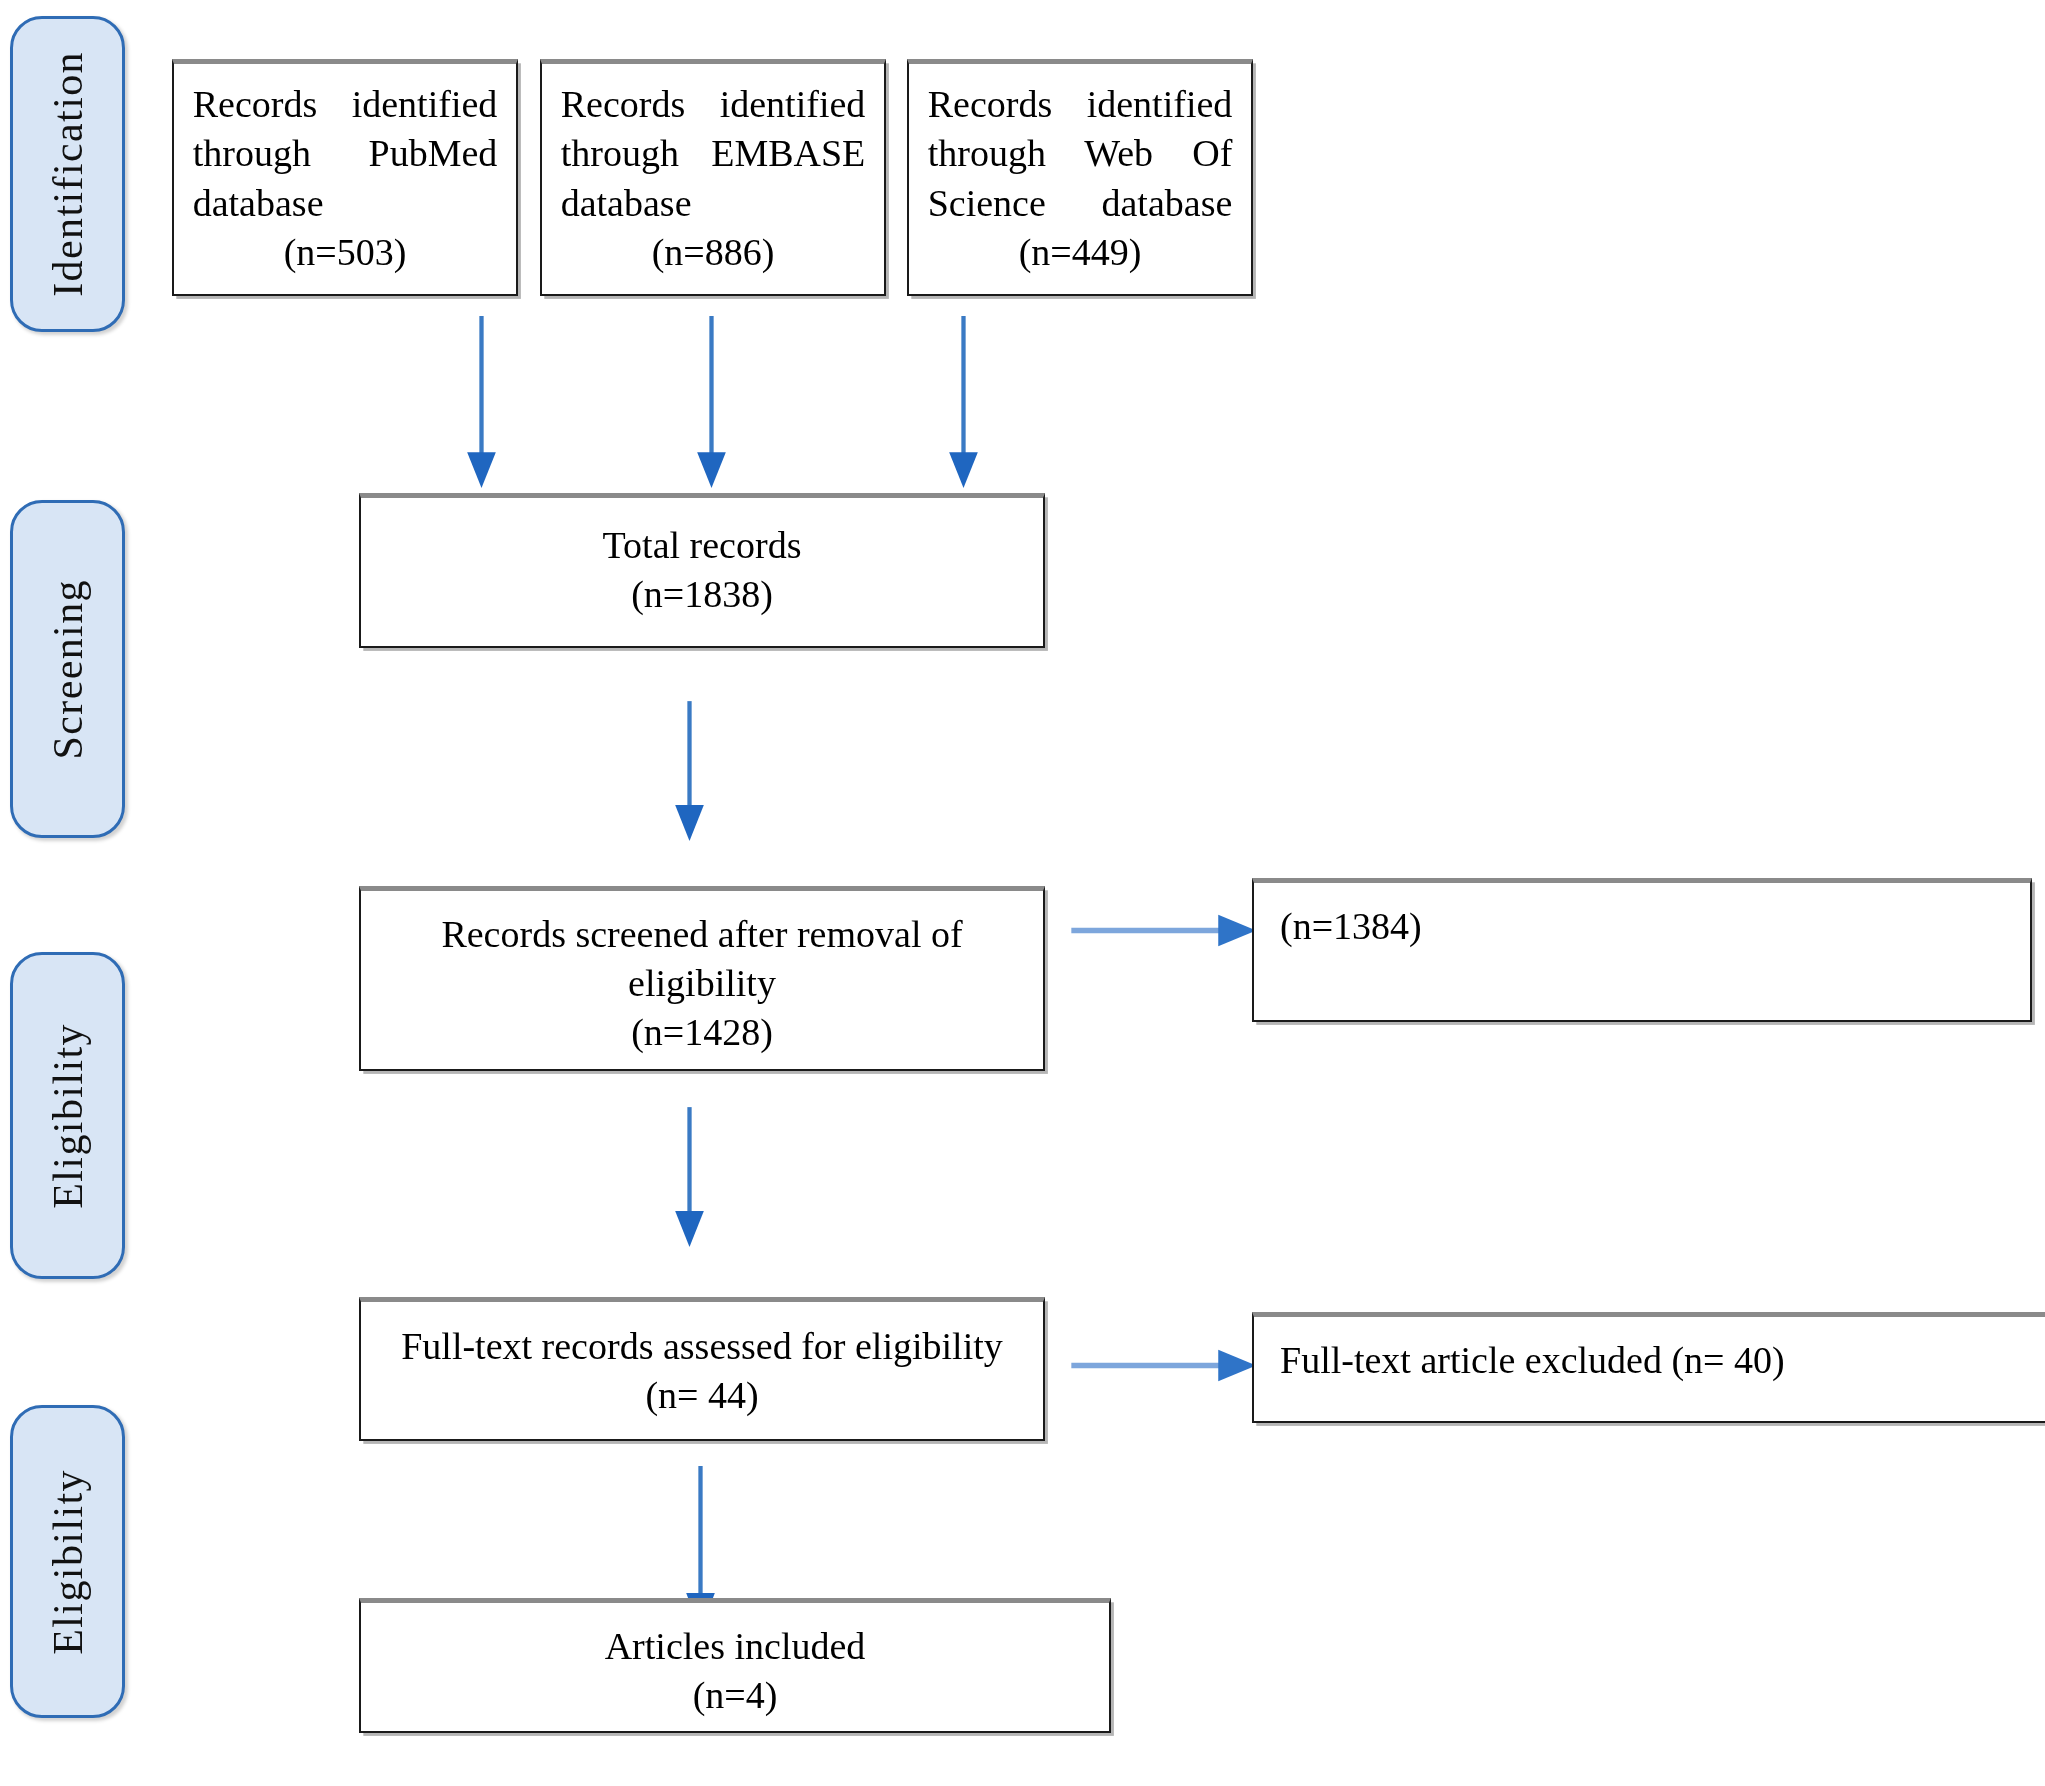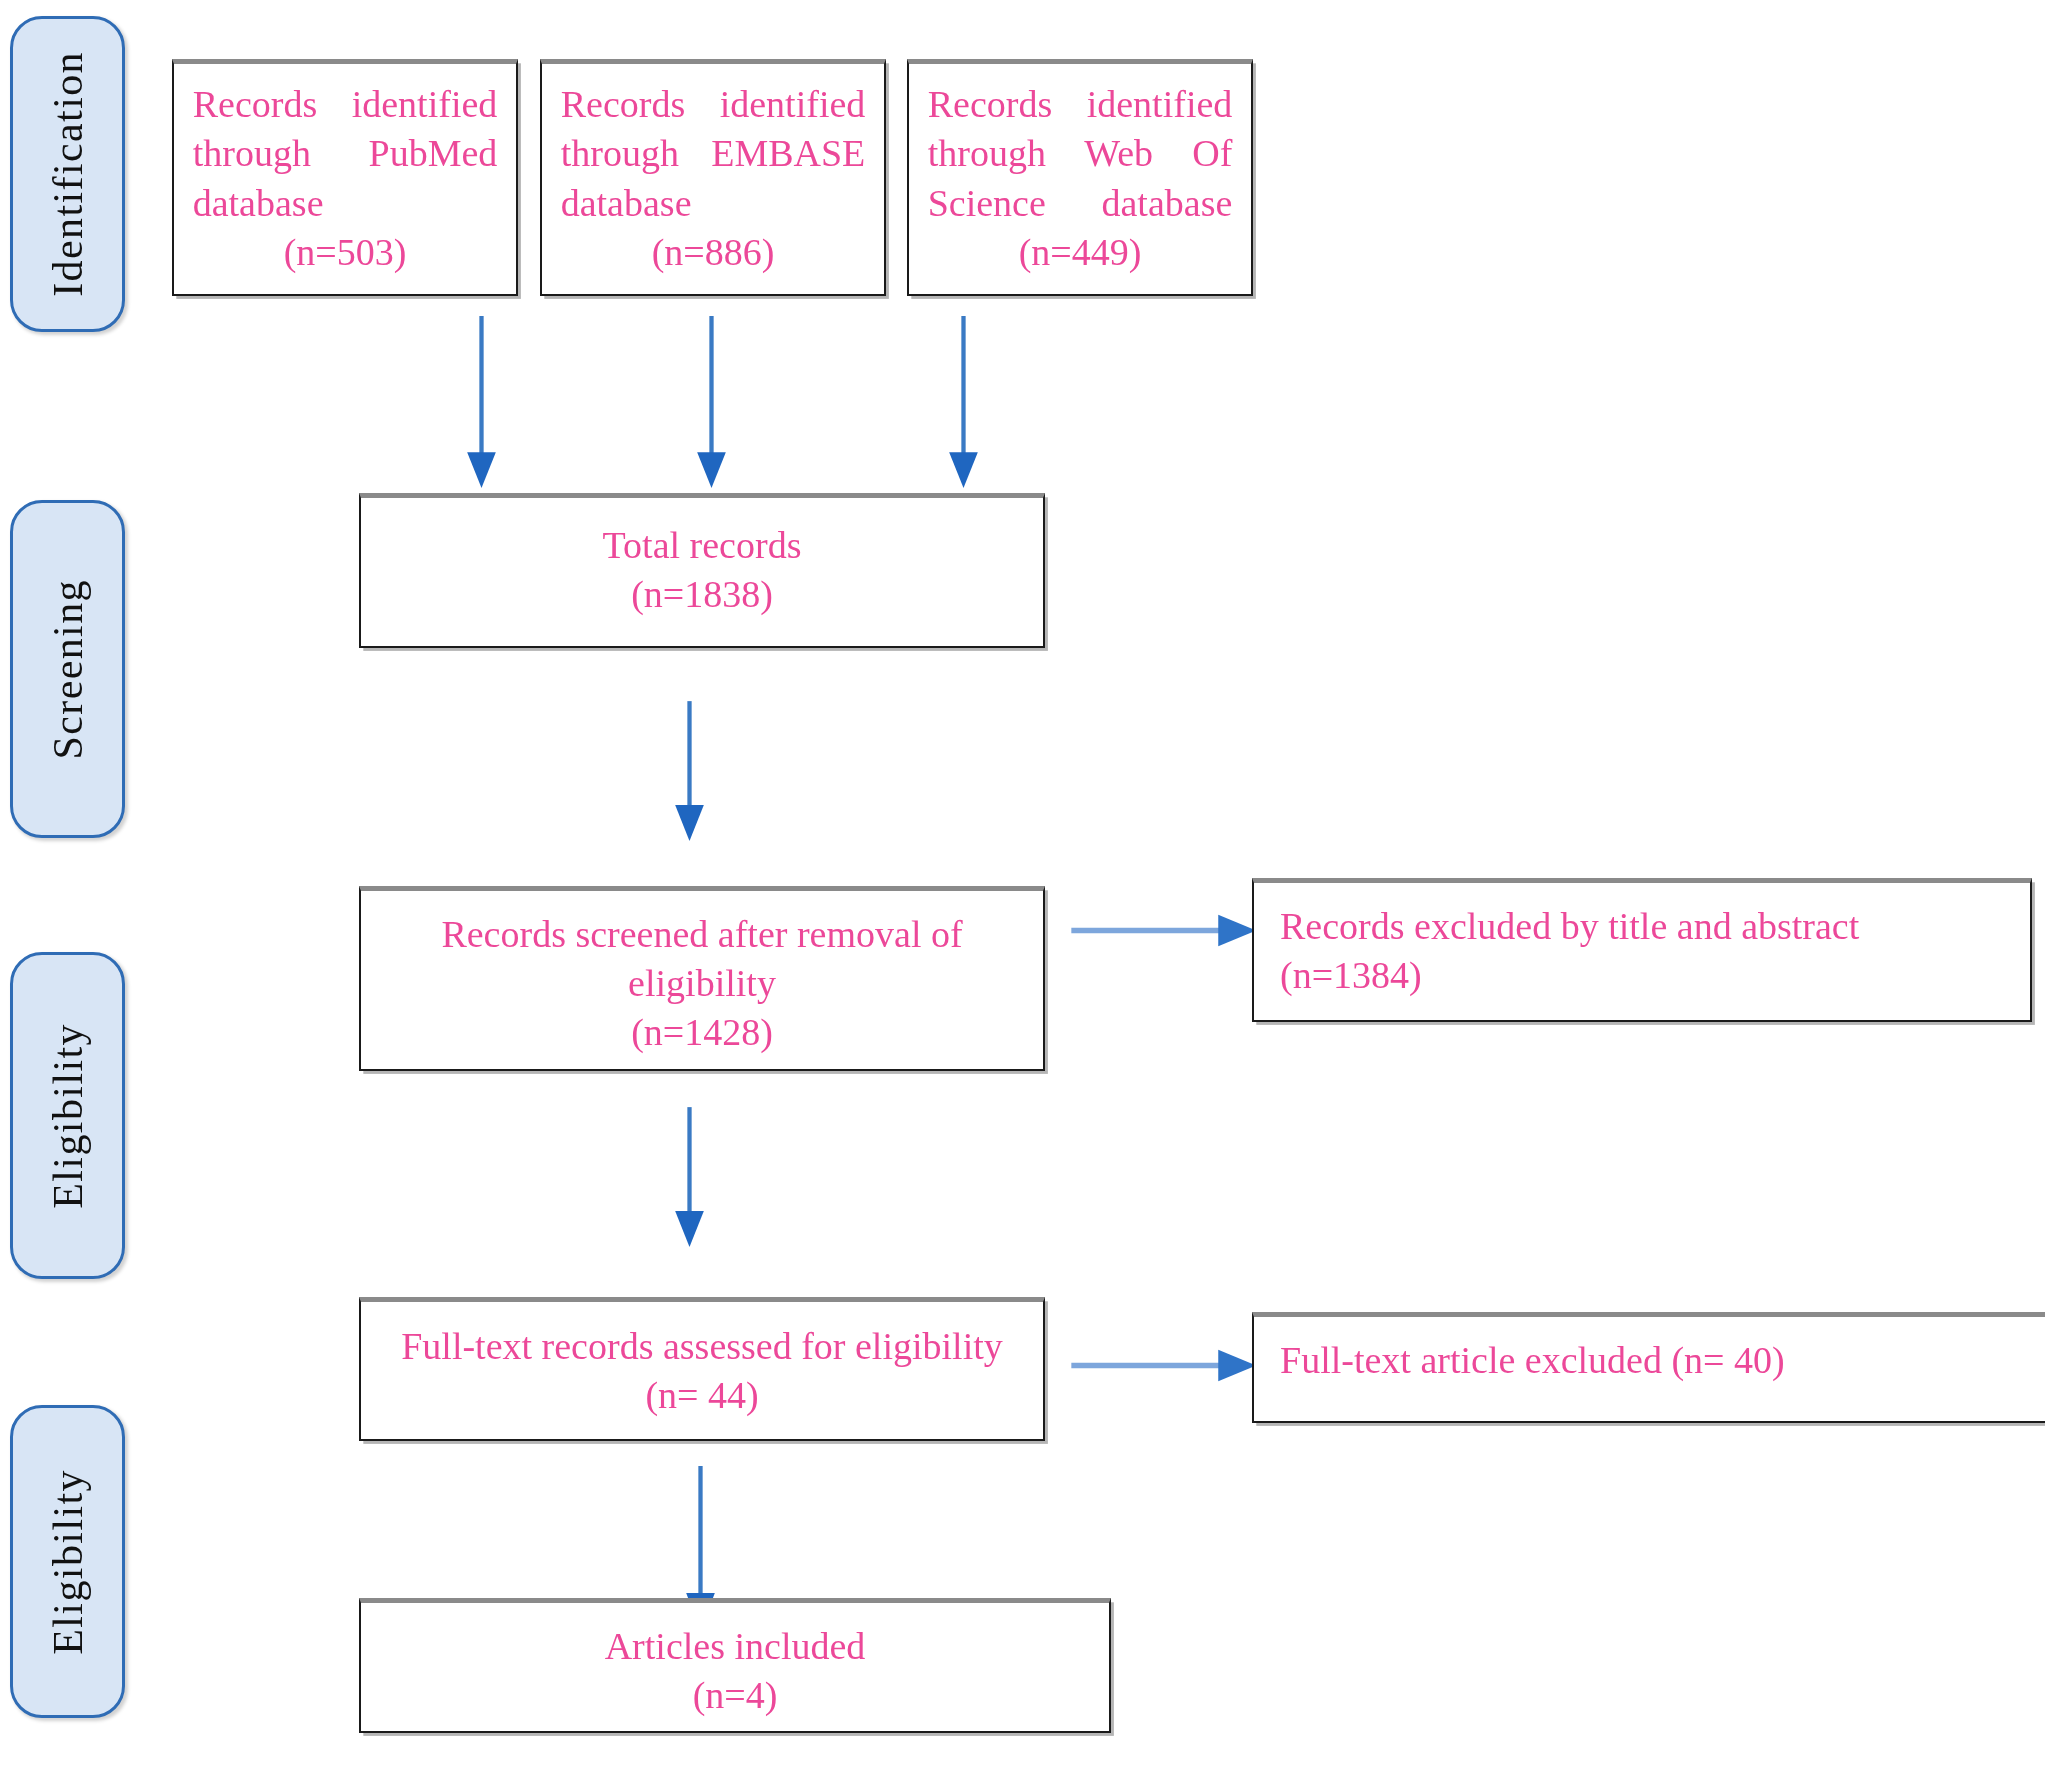--- a/index.html
+++ b/index.html
@@ -49,21 +49,21 @@
     border-top: 5px solid #8a8a8a;
     box-shadow: 3.6px 3.6px 0 -0.7px rgba(120,120,120,0.55);
     display: flex;
     align-items: flex-start;
     justify-content: center;
     overflow: hidden;
   }
   .node-box .node-text {
     font-size: 38px;
     line-height: 1.30;
-    color: #ec4899;
+    color: #000000;
     text-align: center;
     padding: 16px 18.7px 0 18.7px;
     width: 100%;
     box-sizing: border-box;
     font-family: "Liberation Serif", "DejaVu Serif", serif;
   }
   .node-box.justified .node-text {
     text-align: justify;
     text-align-last: justify;
   }
@@ -183,21 +183,20 @@
 
   <div class="arrow-h" style="left:1071px; top:909px; width:187px; height:43px;">
     <svg width="187" height="43" viewBox="0 0 260 60" xmlns="http://www.w3.org/2000/svg">
       <line x1="0" y1="30" x2="210" y2="30" stroke="#7da6dc" stroke-width="8"></line>
       <polygon points="205,8 205,52 258,30" fill="#2f74c8"></polygon>
     </svg>
   </div>
 
   <div class="node-box leftalign" style="left:1252px; top:878px; width:780px; height:144px;">
     <div class="node-text" style="padding-top:18.7px;">
-      <span class="count-line">Records excluded by title and abstract</span>
       <span class="count-line">(n=1384)</span>
     </div>
   </div>
 
   <div class="arrow-v" style="left:668px; top:1107px; width:43px; height:140px;">
     <svg width="43" height="140" viewBox="0 0 60 195" xmlns="http://www.w3.org/2000/svg">
       <line x1="30" y1="0" x2="30" y2="150" stroke="#3a7ac4" stroke-width="6"></line>
       <polygon points="10,145 50,145 30,195" fill="#1f66c0"></polygon>
     </svg>
   </div>

